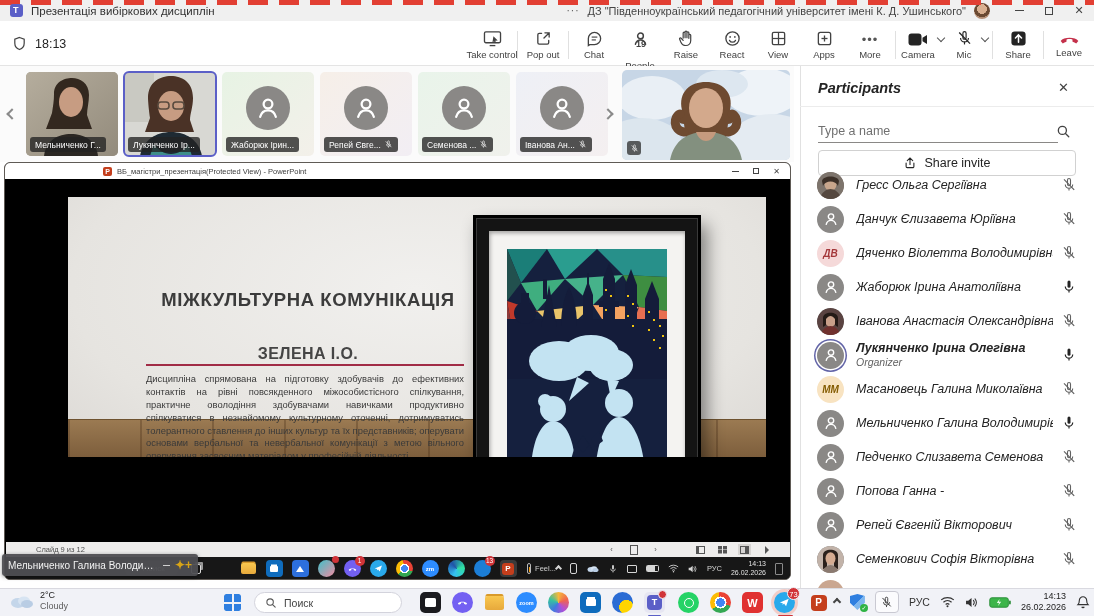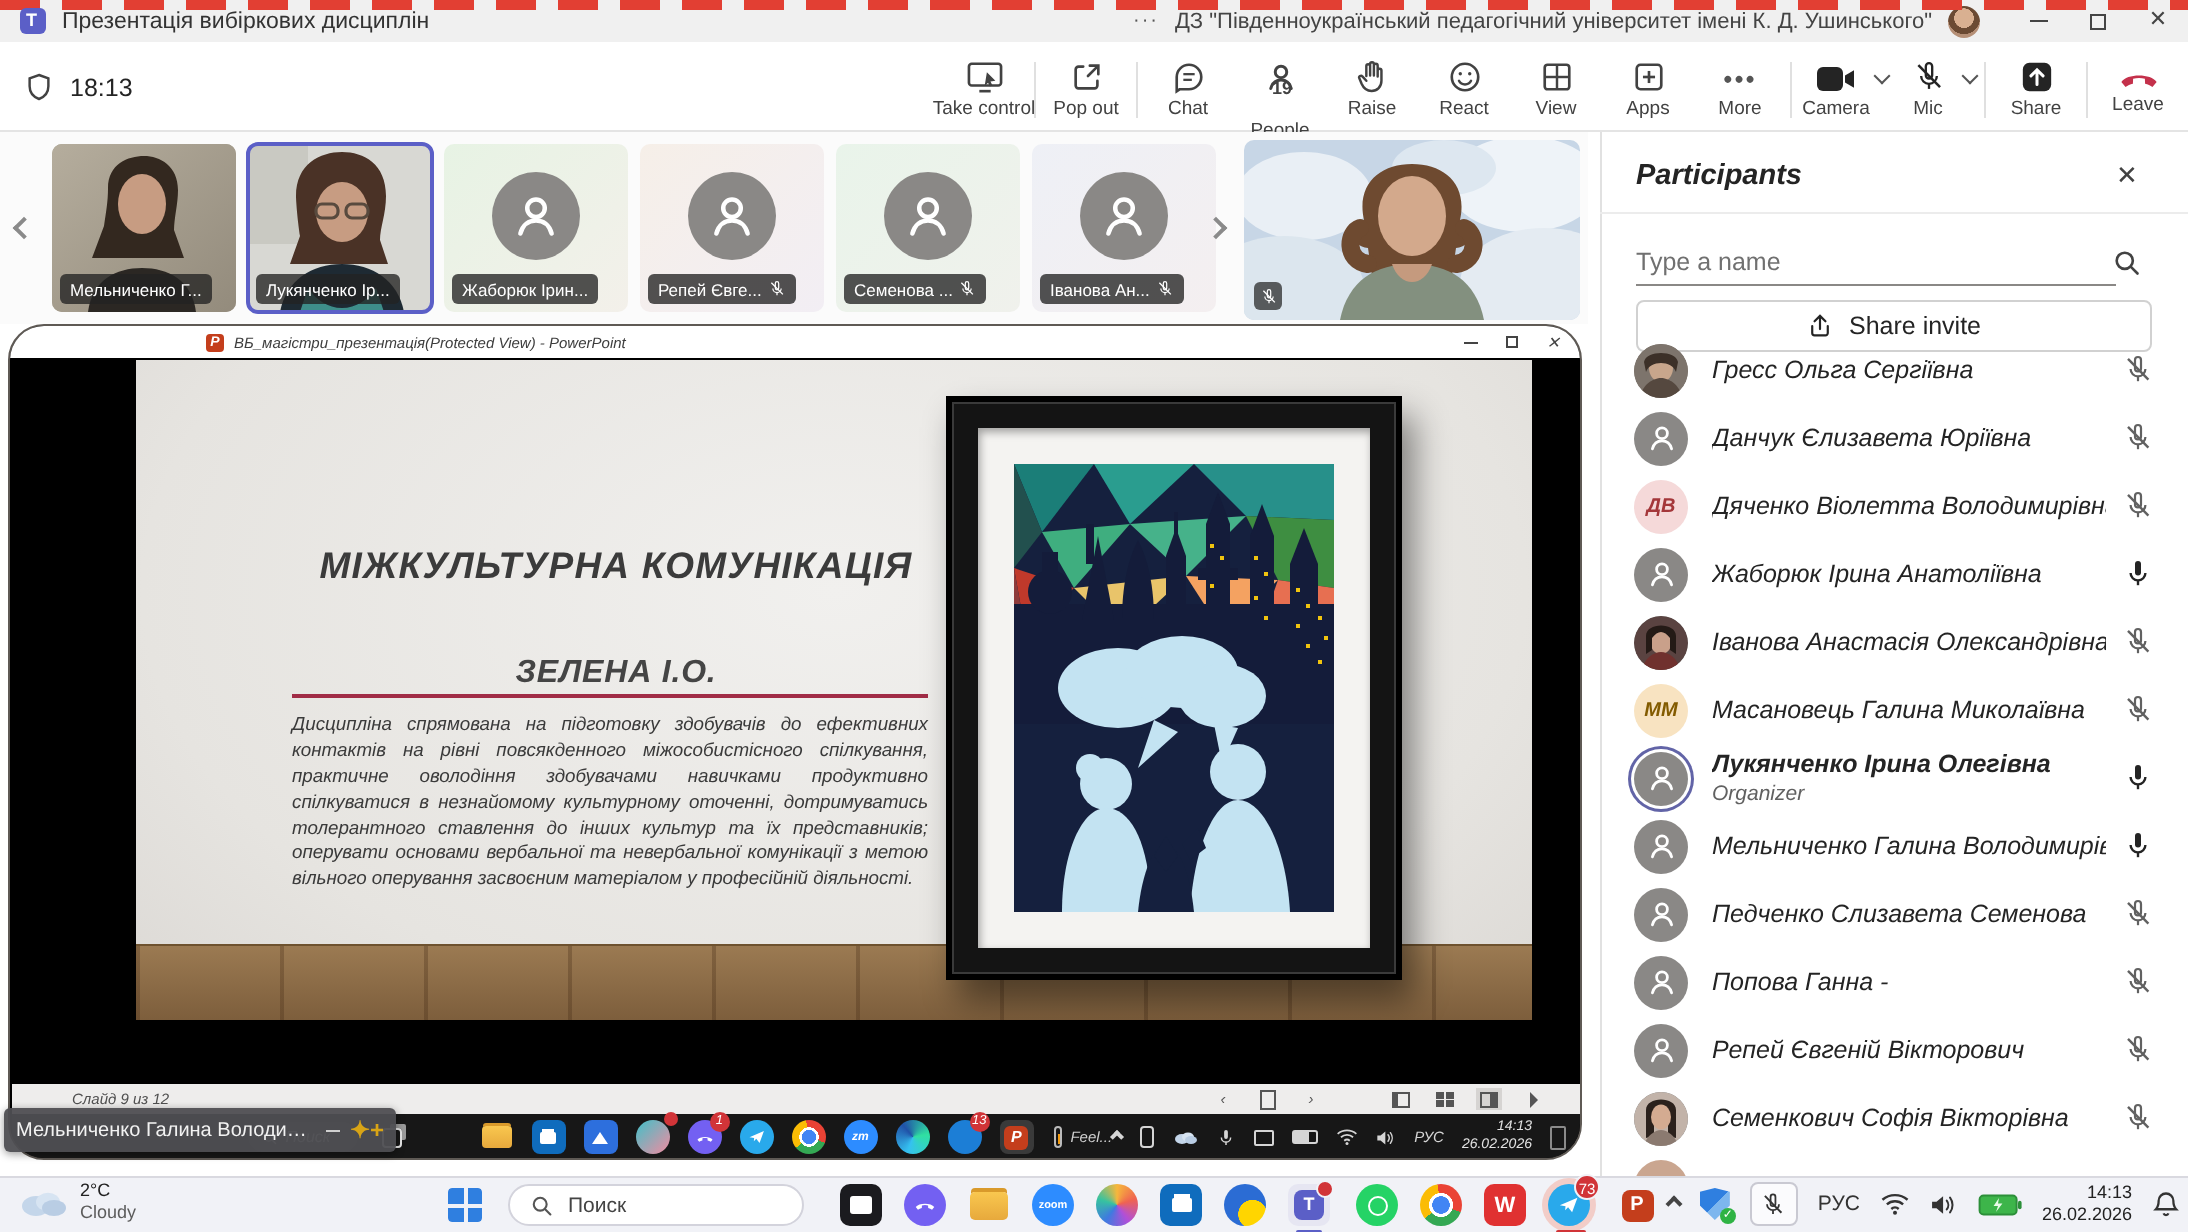--- a/index.html
+++ b/index.html
@@ -75,28 +75,28 @@
   .plist { left:800px; top:168px; width:294px; height:420px; overflow:hidden;font-style:italic; }
   .prow { height:34px; display:flex; align-items:center; padding:0 17px; }
   .pav { width:27px; height:27px; border-radius:50%; background:#8a8886; flex:0 0 27px;
     display:flex; align-items:center; justify-content:center; font-size:10px; font-weight:bold; }
   .pav.ring { box-shadow:0 0 0 1.5px #fff, 0 0 0 3px #6264a7; }
   .pname { margin-left:12px; font-size:12.5px; color:#242424; white-space:nowrap; overflow:hidden; flex:1; }
   .pname .sub { font-size:10.5px; color:#616161; font-weight:normal; }
   .pmic { flex:0 0 16px; margin-left:8px; }
 
   
-  .ppt { left:4px; top:162px; width:787px; height:418px; border-radius:18px;
+  .ppt { left:4px; top:162px; width:787px; height:418px; border-radius:6px;
     border:1px solid #5f5a55; background:#000; overflow:hidden;
-    box-shadow:0 0 0 1px rgba(255,255,255,.4);font-style:italic; }
+    box-shadow:0 0 0 1px rgba(255,255,255,.4); }
   .ppt-tb { height:16px; background:#fff; display:flex; align-items:center; font-size:7.5px; color:#3d3d3d; }
   .ppt-ico { width:9px; height:9px; border-radius:2px; background:#c43e1c; color:#fff; font-size:7px;
     font-weight:bold; text-align:center; line-height:9px; margin:0 5px 0 98px; }
   .ppt-ctl { margin-left:auto; display:flex; gap:14px; padding-right:10px; align-items:center; color:#444; }
-  .slide { position:absolute; left:63px; top:17px; width:698px; height:330px;
+  .slide { position:absolute; left:63px; top:34px; width:698px; height:260px;
     background:radial-gradient(ellipse at 50% 35%, #f1f0ee 0%, #e6e4e0 70%, #dbd8d4 100%); overflow:hidden; }
   .floor { position:absolute; left:0; bottom:0; width:698px; height:38px;
     background:repeating-linear-gradient(90deg, rgba(60,35,15,.28) 0 2px, transparent 2px 72px),
       linear-gradient(#9b7a52, #7d5e3c); border-top:1px solid #6e522f; }
   .s-title { position:absolute; left:60px; top:92px; width:360px; text-align:center;
     font-size:18.5px; letter-spacing:.6px; font-weight:600; color:#3b3b3b; }
   .s-sub { position:absolute; left:60px; top:148px; width:360px; text-align:center;
     font-size:16px; font-weight:600; color:#454545; letter-spacing:.4px; }
   .s-body { position:absolute; left:78px; top:167px; width:318px; border-top:2.5px solid #a12c46;
     padding-top:7px; font-size:9.4px; line-height:1.37; text-align:justify; color:#3a3a3a; font-weight:500; }
@@ -563,41 +563,41 @@
       <path d="M4 27c1-6 6-9 9.5-9s8.5 3 9.5 9z" fill="#70312e"></path>
         </svg>
       </span>
     <span class="pname">Іванова Анастасія Олександрівна</span>
     <svg class="pmic" width="16" height="16" style="color:#616161">
         <use href="#i-mic-off"></use>
       </svg>
   </div>
 
   <div class="prow">
-    <span class="pav" style="background:#f8e3c1;color:#835b00">
-      <span>ММ</span>
-      </span>
-    <span class="pname">Масановець Галина Миколаївна</span>
-    <svg class="pmic" width="16" height="16" style="color:#616161">
-        <use href="#i-mic-off"></use>
-      </svg>
-  </div>
-
-  <div class="prow">
     <span class="pav ring">
       <svg width="16" height="16" style="color:#fff">
           <use href="#i-person"></use>
         </svg>
       </span>
     <span class="pname" style="font-weight:bold;line-height:1.15">
       <span>Лукянченко Ірина Олегівна</span><br>
       <span class="sub">Organizer</span>
     </span>
     <svg class="pmic" width="16" height="16" style="color:#242424">
         <use href="#i-mic"></use>
+      </svg>
+  </div>
+
+  <div class="prow">
+    <span class="pav" style="background:#f8e3c1;color:#835b00">
+      <span>ММ</span>
+      </span>
+    <span class="pname">Масановець Галина Миколаївна</span>
+    <svg class="pmic" width="16" height="16" style="color:#616161">
+        <use href="#i-mic-off"></use>
       </svg>
   </div>
 
   <div class="prow">
     <span class="pav">
       <svg width="16" height="16" style="color:#fff">
           <use href="#i-person"></use>
         </svg>
       </span>
     <span class="pname">Мельниченко Галина Володимирівна</span>

